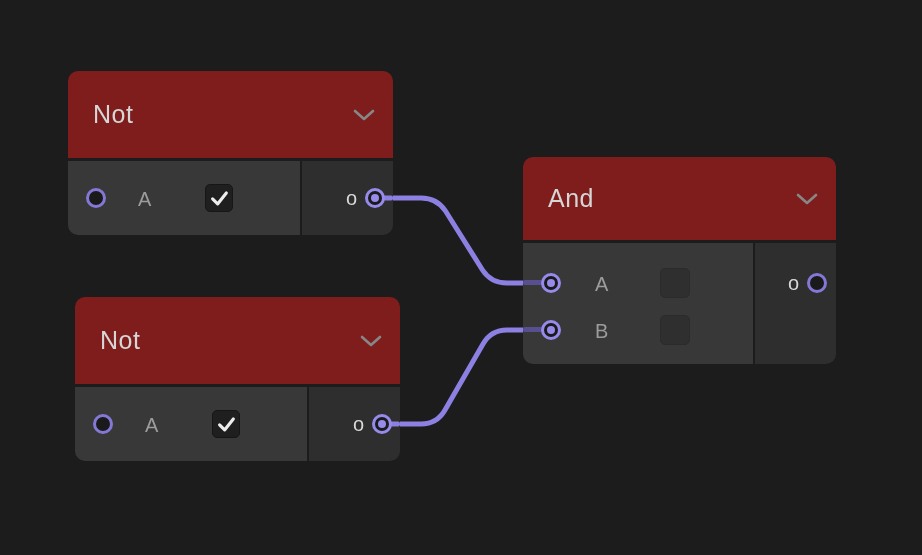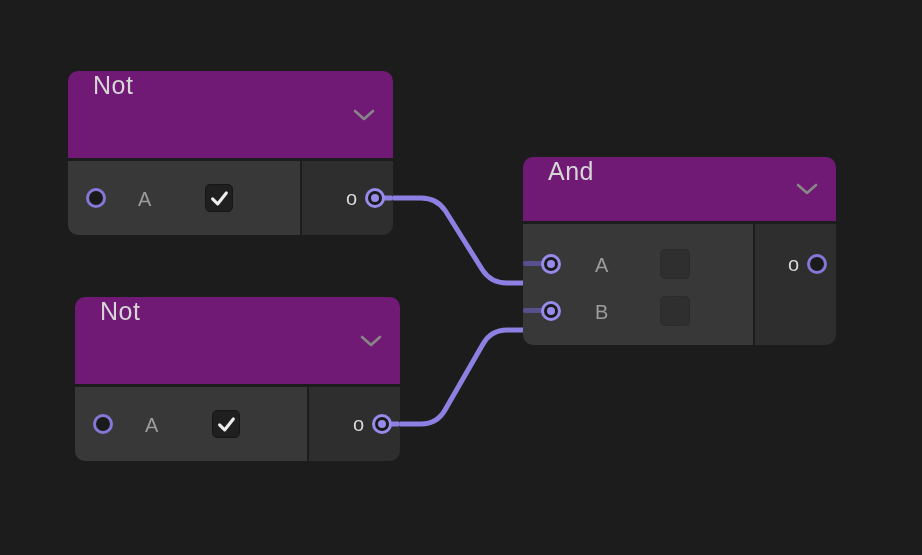--- a/index.html
+++ b/index.html
@@ -9,26 +9,26 @@
     font-family:"Liberation Sans",sans-serif;
     overflow:hidden;
     position:relative;
   }
   .canvas{position:absolute;inset:0;}
   .wire-layer{position:absolute;left:0;top:0;z-index:0;}
   .wire{stroke:#8c80e2;stroke-width:5;fill:none;stroke-linecap:round;}
 
   .node{position:absolute;z-index:1;}
   .node .header{
-    background:#701a75;border-radius:10px 10px 0 0;
-    display:flex;align-items:flex-start;
+    background:#7f1d1d;border-radius:10px 10px 0 0;
+    display:flex;align-items:center;
     padding:0 16px 0 25px;position:relative;
   }
   .not .header{height:87px;width:284px;}
-  .and .header{height:64px;width:272px;}
+  .and .header{height:83px;width:272px;}
   .title{color:#d6d6d6;font-size:25px;letter-spacing:0.5px;}
   .chevron{position:absolute;right:16px;top:50%;margin-top:-7px;}
 
   .body{display:flex;margin-top:3px;}
   .not .body{height:74px;}
   .and .body{height:121px;}
   .section-left{
     background:#383838;border-radius:0 0 0 10px;
     position:relative;margin-right:2px;
   }

